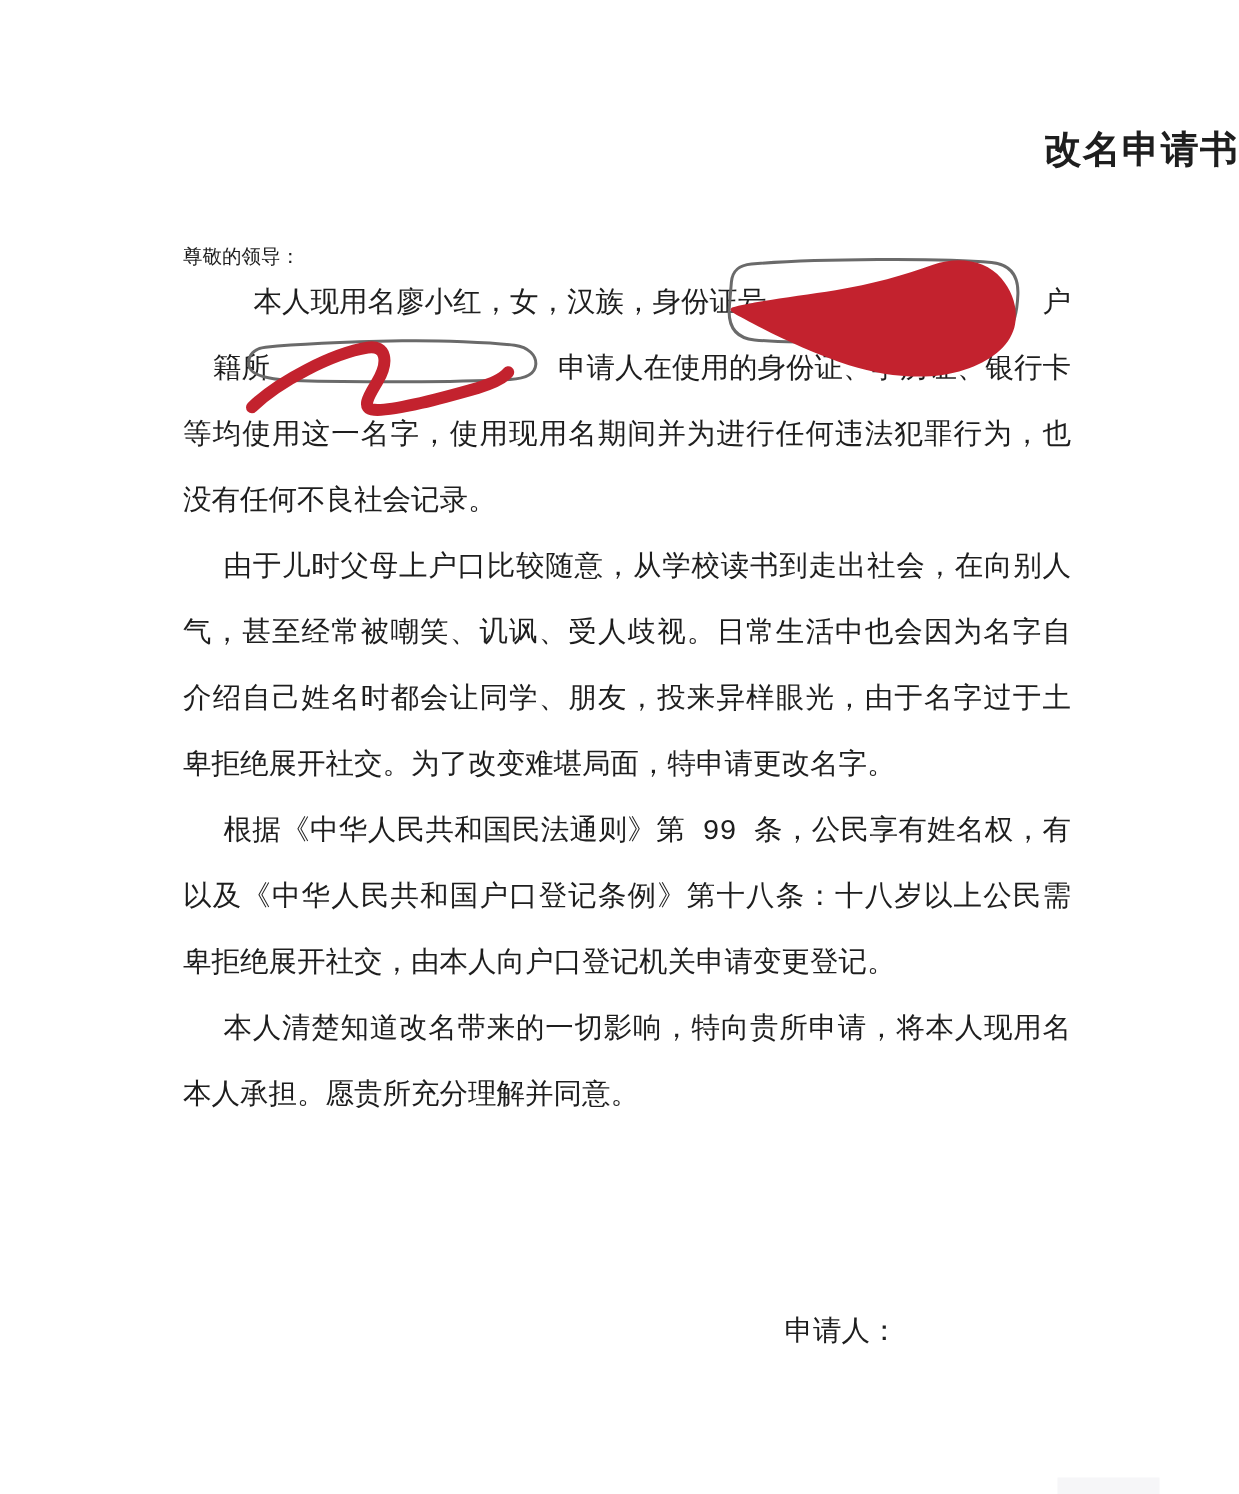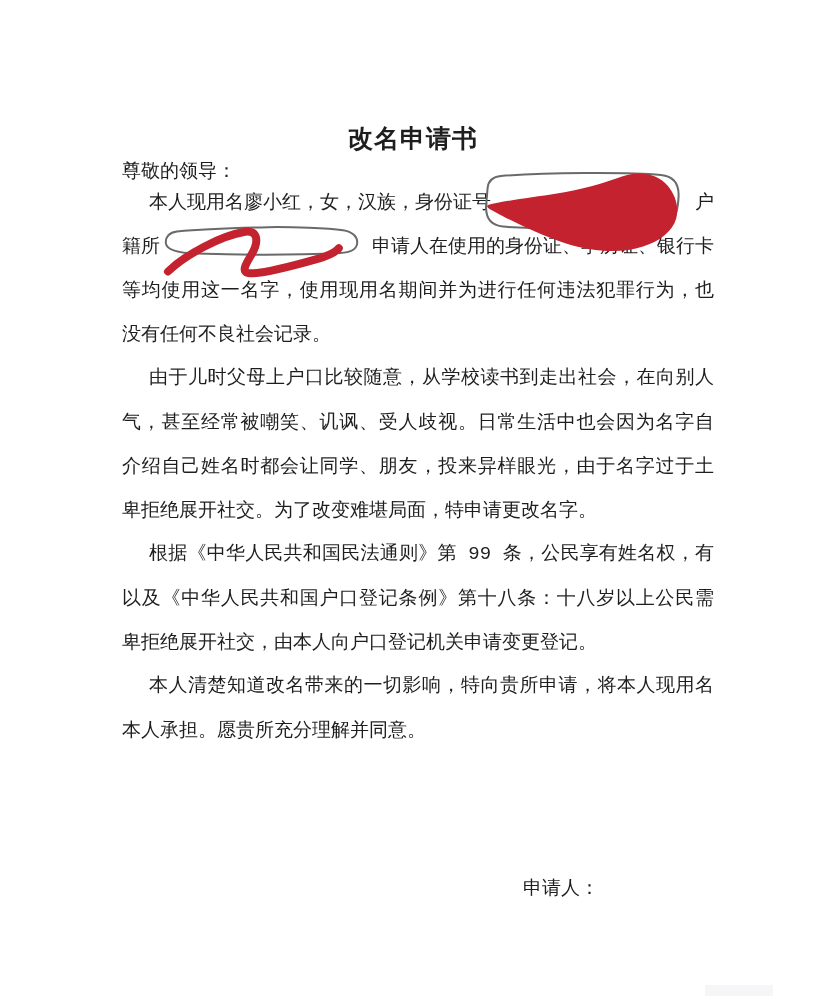--- a/index.html
+++ b/index.html
@@ -6,37 +6,37 @@
   .page {
     position:relative;
     width:826px; height:996px;
     background:#ffffff;
     font-family:"Liberation Sans", sans-serif;
     color:#1e1e1e;
     overflow:hidden;
   }
   .title {
     position:absolute; top:84px; left:0; width:826px;
-    text-align:center;
+    text-align:right;
     font-size:25px; line-height:32px;
-    font-weight:700; letter-spacing:1px;margin-top:38px;
+    font-weight:700; letter-spacing:1px;
   }
   .salutation {
     position:absolute; left:122px; top:160px;
-    font-size:19px; line-height:22px;
+    font-size:13px; line-height:22px;
   }
   .content {
     position:absolute; left:122px; top:180px; width:592px;
     font-size:19px;
   }
   .line { height:44px; line-height:44px; }
   .just { text-align:justify; text-align-last:justify; }
   .indent { text-indent:27px;font-family:Liberation Mono, monospace; }
   .flexline { display:flex; justify-content:space-between; }
-  .flexline .seg { white-space:nowrap; }
+  .flexline .seg { white-space:nowrap;margin-left:20px; }
   .seg.ind { padding-left:27px; }
   .sig {
     position:absolute; left:523px; top:877px;
     font-size:19px; line-height:22px;
   }
   .ink-overlay {
     position:absolute; left:0; top:0;
     pointer-events:none;
   }
   .smudge {

